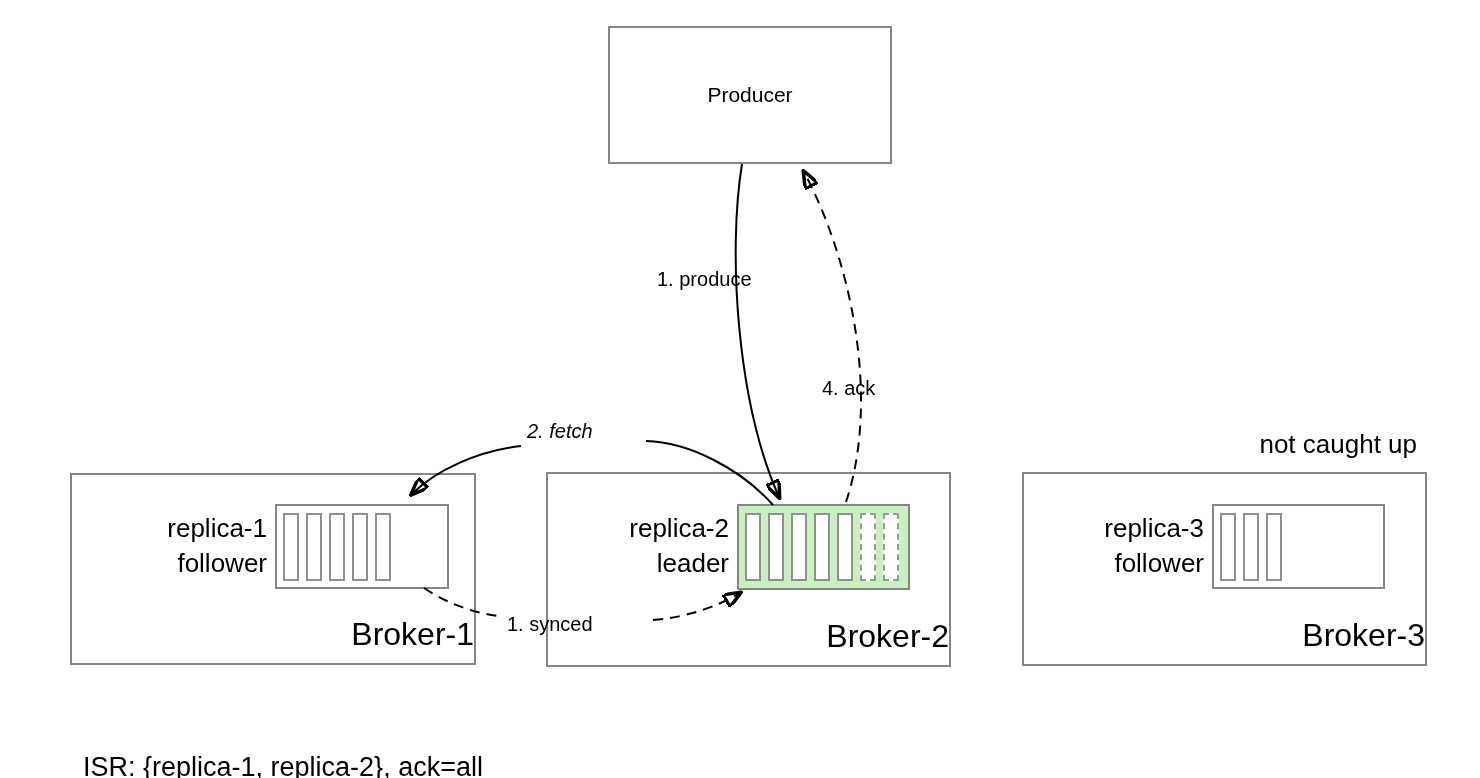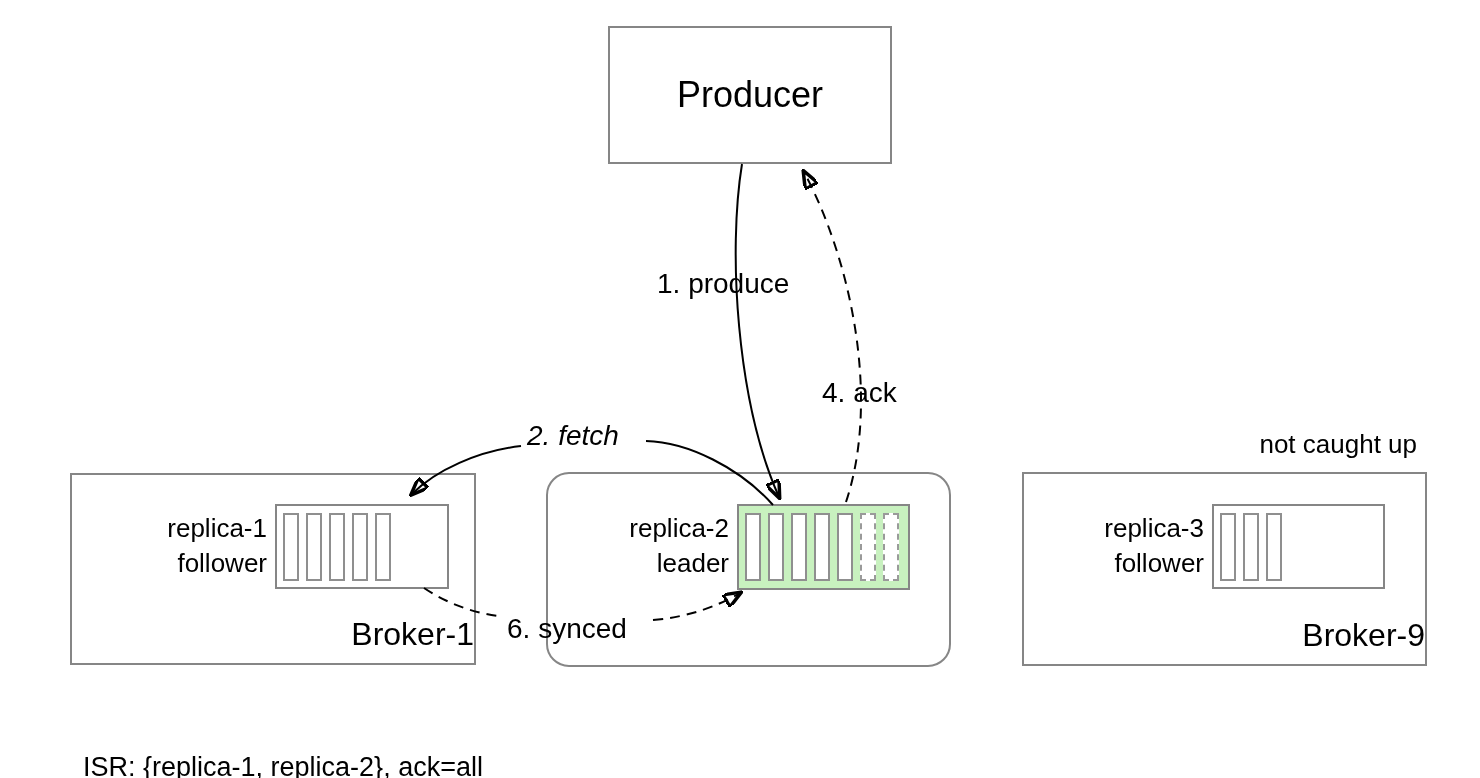--- a/index.html
+++ b/index.html
@@ -17,24 +17,24 @@
   }
   .box {
     position: absolute;
     background: #fff;
     border: 2px solid var(--box-border, #868686);
     box-sizing: border-box;
   }
   .producer-box {
     left: 608px; top: 26px; width: 284px; height: 138px;
     display: flex; align-items: center; justify-content: center;
-    font-size: 36px;
+    font-size: 21px;
   }
   .broker-1 { left: 70px;  top: 473px; width: 406px; height: 192px; }
-  .broker-2 { left: 546px; top: 472px; width: 405px; height: 195px; border-radius: 23px; }
+  .broker-2 { left: 546px; top: 472px; width: 405px; height: 195px; }
   .broker-3 { left: 1022px;top: 472px; width: 405px; height: 194px; }
   .log {
     position: absolute;
     display: flex; align-items: center; gap: 7px;
     padding-left: 6px;
     background: #fff;
     border: 2px solid var(--box-border, #868686);
     box-sizing: border-box;
   }
   .log-1 { left: 203px; top: 29px; width: 174px; height: 85px; }
@@ -60,21 +60,21 @@
   .rl-2 { left: 0; top: 37px; width: 181px; }
   .rl-3 { left: 0; top: 37px; width: 180px; }
   .broker-name {
     position: absolute;
     left: 0; right: 0; bottom: 10px;
     text-align: right;
     font-size: 32px;
   }
   .edge-label {
     position: absolute;
-    font-size: 28px;
+    font-size: 20px;
     white-space: nowrap;
     text-align: center;
   }
   .lbl-produce { left: 657px; top: 268px; }
   .lbl-fetch   { left: 527px; top: 420px; font-style: italic; }
   .lbl-synced  { left: 507px; top: 613px; }
   .lbl-ack     { left: 822px; top: 345px; margin-top: 32px; }
   .note {
     position: absolute;
     font-size: 26px;
@@ -126,50 +126,51 @@
     </div>
     <div class="log log-2 leader">
         <span class="seg"></span>
         <span class="seg"></span>
         <span class="seg"></span>
         <span class="seg"></span>
         <span class="seg"></span>
         <span class="seg pending"></span>
         <span class="seg pending"></span>
       </div>
+    <div class="broker-name">Broker-2</div>
   </div>
 
   <div class="box broker-3">
     <div class="replica-label rl-3">
       <div>replica-3</div>
       <div>follower</div>
     </div>
     <div class="log log-3">
         <span class="seg"></span>
         <span class="seg"></span>
         <span class="seg"></span>
       </div>
-    <div class="broker-name">Broker-9</div>
+    <div class="broker-name">Broker-3</div>
   </div>
 
   <svg class="arrow-layer" viewBox="0 0 1480 778" aria-hidden="true">
     <defs>
       <marker id="ah" viewBox="0 0 10 8" refX="9" refY="4" markerWidth="20" markerHeight="14" markerUnits="userSpaceOnUse" orient="auto">
         <path d="M0,0 L10,4 L0,8 z" fill="#000" stroke="none"></path>
       </marker>
     </defs>
     <path d="M742,164 C728,250 736,400 779,497" marker-end="url(#ah)"></path>
     <path class="dashed" d="M846,502 C880,400 852,262 804,172" marker-end="url(#ah)"></path>
     <path d="M773,505 C740,468 688,442 646,441"></path>
     <path d="M521,446 C478,451 436,470 412,494" marker-end="url(#ah)"></path>
     <path class="dashed" d="M424,588 C448,604 474,613 499,616"></path>
     <path class="dashed" d="M653,620 C688,617 716,607 740,593" marker-end="url(#ah)"></path>
   </svg>
 
   <div class="edge-label lbl-produce">1. produce</div>
   <div class="edge-label lbl-fetch">2. fetch</div>
-  <div class="edge-label lbl-synced">6. synced</div>
+  <div class="edge-label lbl-synced">1. synced</div>
   <div class="edge-label lbl-ack">4. ack</div>
 
   <div class="note not-caught-up">not caught up</div>
   <div class="note isr-note">ISR: {replica-1, replica-2}, ack=all</div>
 
 </div>
 
 </body></html>

